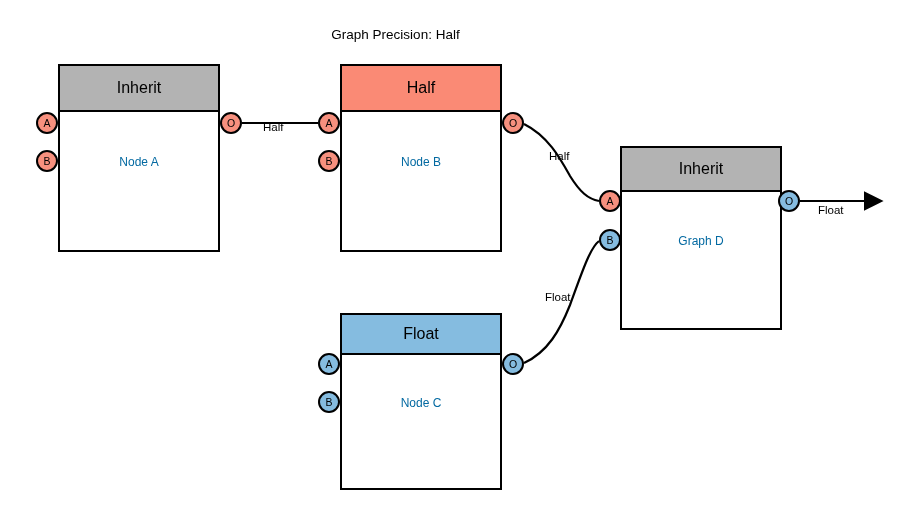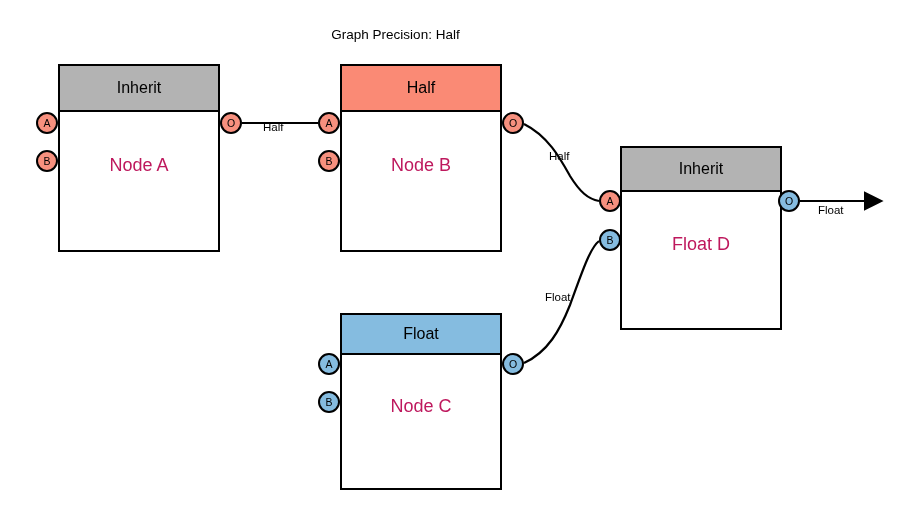--- a/index.html
+++ b/index.html
@@ -41,22 +41,22 @@
     font-size: 16px;
     color: #000000;
     line-height: 1;
   }
   .node-body {
     position: relative;
     width: 100%;
     display: flex;
     align-items: flex-start;
     justify-content: center;
-    font-size: 18px;
-    color: #be185d;
+    font-size: 12px;
+    color: #0369a1;
   }
   .node-body span {
     display: block;
   }
   .port {
     position: absolute;
     box-sizing: border-box;
     width: 22px;
     height: 22px;
     border-radius: 50%;
@@ -131,21 +131,21 @@
         <div class="node-body" style="height: 133px;">
           <span style="margin-top: 41px; text-align: center;">Node C</span>
         </div>
       </div>
       <div class="port" style="left: 318px; top: 353px; background: rgb(133, 188, 224);">A</div>
       <div class="port" style="left: 318px; top: 391px; background: rgb(133, 188, 224);">B</div>
       <div class="port" style="left: 502px; top: 353px; background: rgb(133, 188, 224);">O</div>
       <div class="node" style="left: 620px; top: 146px; width: 162px; height: 184px; background: rgb(255, 255, 255); z-index: 3;">
         <div class="node-header" style="height: 44px; background: rgb(179, 179, 179);">Inherit</div>
         <div class="node-body" style="height: 136px;">
-          <span style="margin-top: 42px;">Float D</span>
+          <span style="margin-top: 42px;">Graph D</span>
         </div>
       </div>
       <div class="port" style="left: 599px; top: 190px; background: rgb(247, 144, 126);">A</div>
       <div class="port" style="left: 599px; top: 229px; background: rgb(133, 188, 224);">B</div>
       <div class="port" style="left: 778px; top: 190px; background: rgb(133, 188, 224);">O</div>
     </div>
   <div id="edge-labels-layer">
       <div class="edge-label" style="left: 263px; top: 121px;">Half</div>
       <div class="edge-label" style="left: 549px; top: 150px;">Half</div>
       <div class="edge-label" style="left: 545px; top: 291px;">Float</div>

